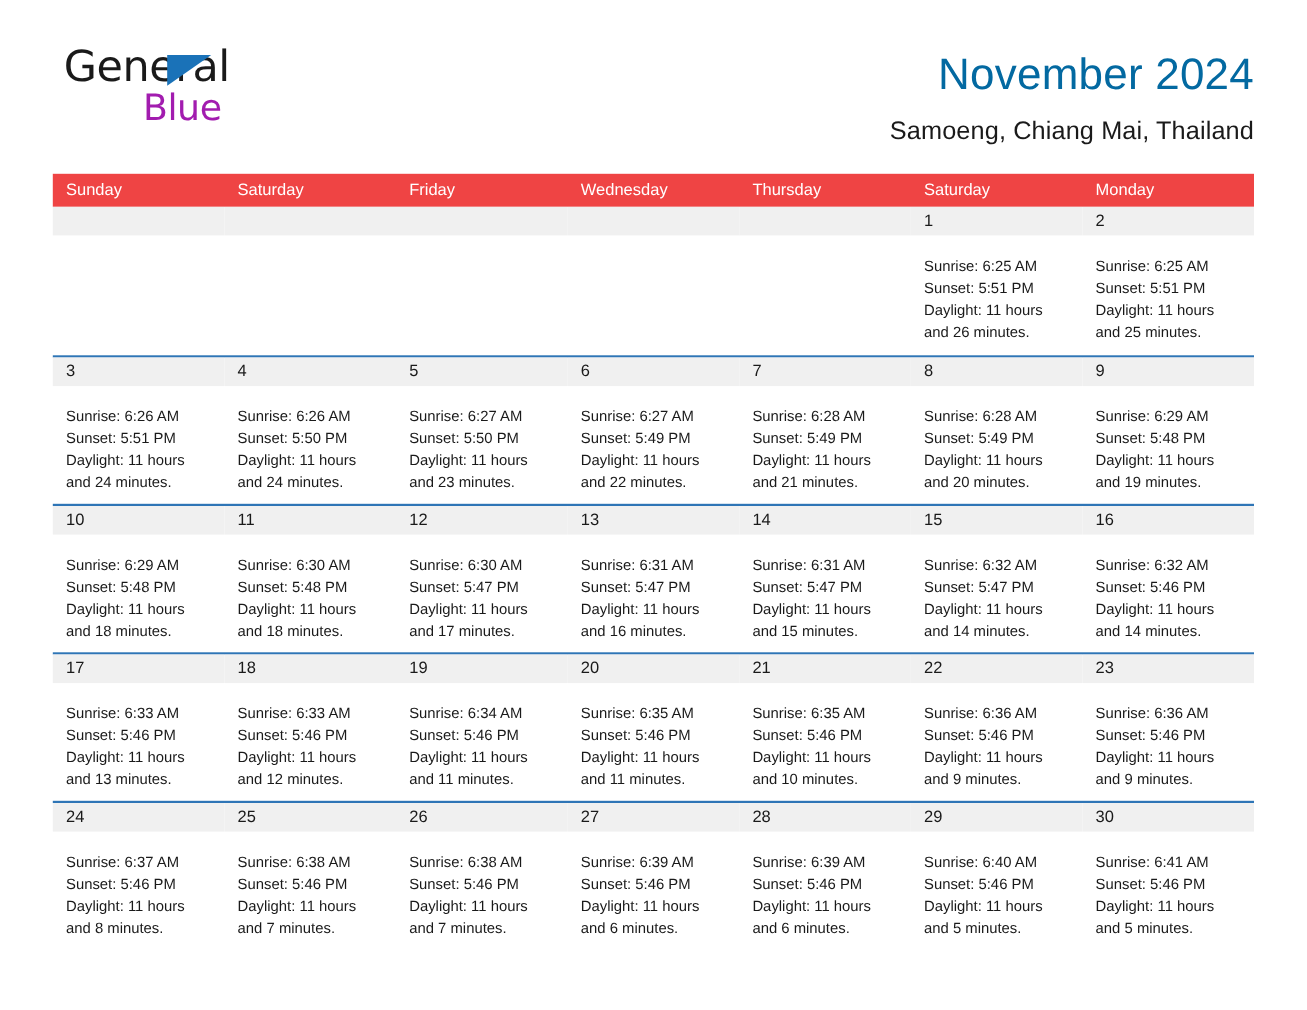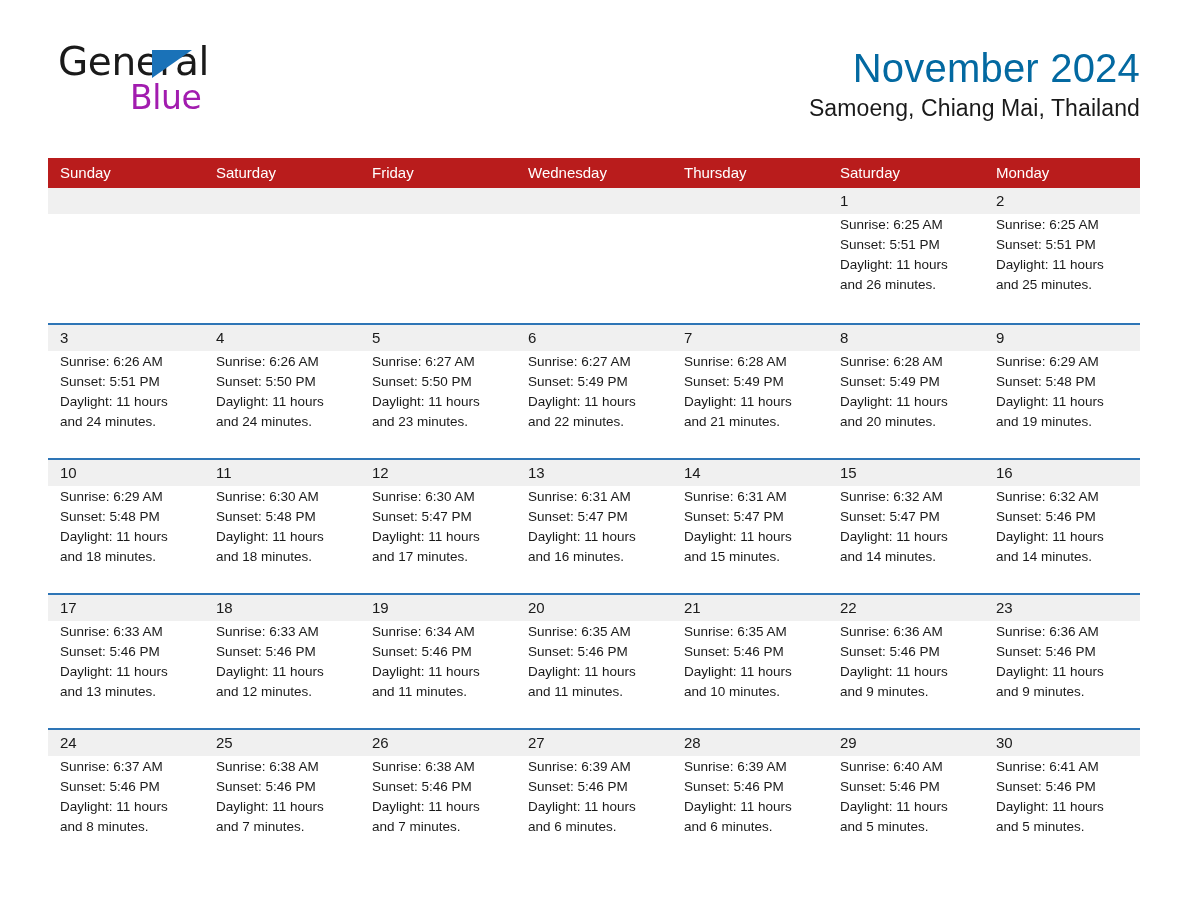--- a/index.html
+++ b/index.html
@@ -77,34 +77,34 @@
     font-weight: 400;
     color: #0369a1;
     line-height: 48px;
     letter-spacing: 0.2px;
   }
   .location-title {
     font-size: 23px;
     font-weight: 400;
     color: #1a1a1a;
     line-height: 32px;
-    margin-top: 0;
+    margin-top: 10px;
     letter-spacing: 0.1px;
   }
 
   
   .calendar {
     position: absolute;
     left: 48px;
     top: 158px;
     width: 1092px;
   }
   .dow-row {
     display: flex;
-    background: #b91c1c;
+    background: #ef4444;
     height: 30px;
   }
   .dow-cell {
     flex: 1 1 0;
     color: #ffffff;
     font-size: 15px;
     line-height: 30px;
     padding-left: 12px;
     box-sizing: border-box;
     white-space: nowrap;
@@ -129,21 +129,21 @@
   .day-num {
     height: 26px;
     line-height: 26px;
     font-size: 15px;
     color: #1a1a1a;
     padding-left: 12px;
     box-sizing: border-box;
     background: #f0f0f0;
   }
   .day-body {
-    padding: 1px 12px 0 12px;
+    padding: 18px 12px 0 12px;
     box-sizing: border-box;
   }
   .day-line {
     font-size: 13.5px;
     line-height: 20px;
     color: #1a1a1a;
     white-space: nowrap;
   }
   .day-cell.empty .day-num { color: transparent; }
 </style>

